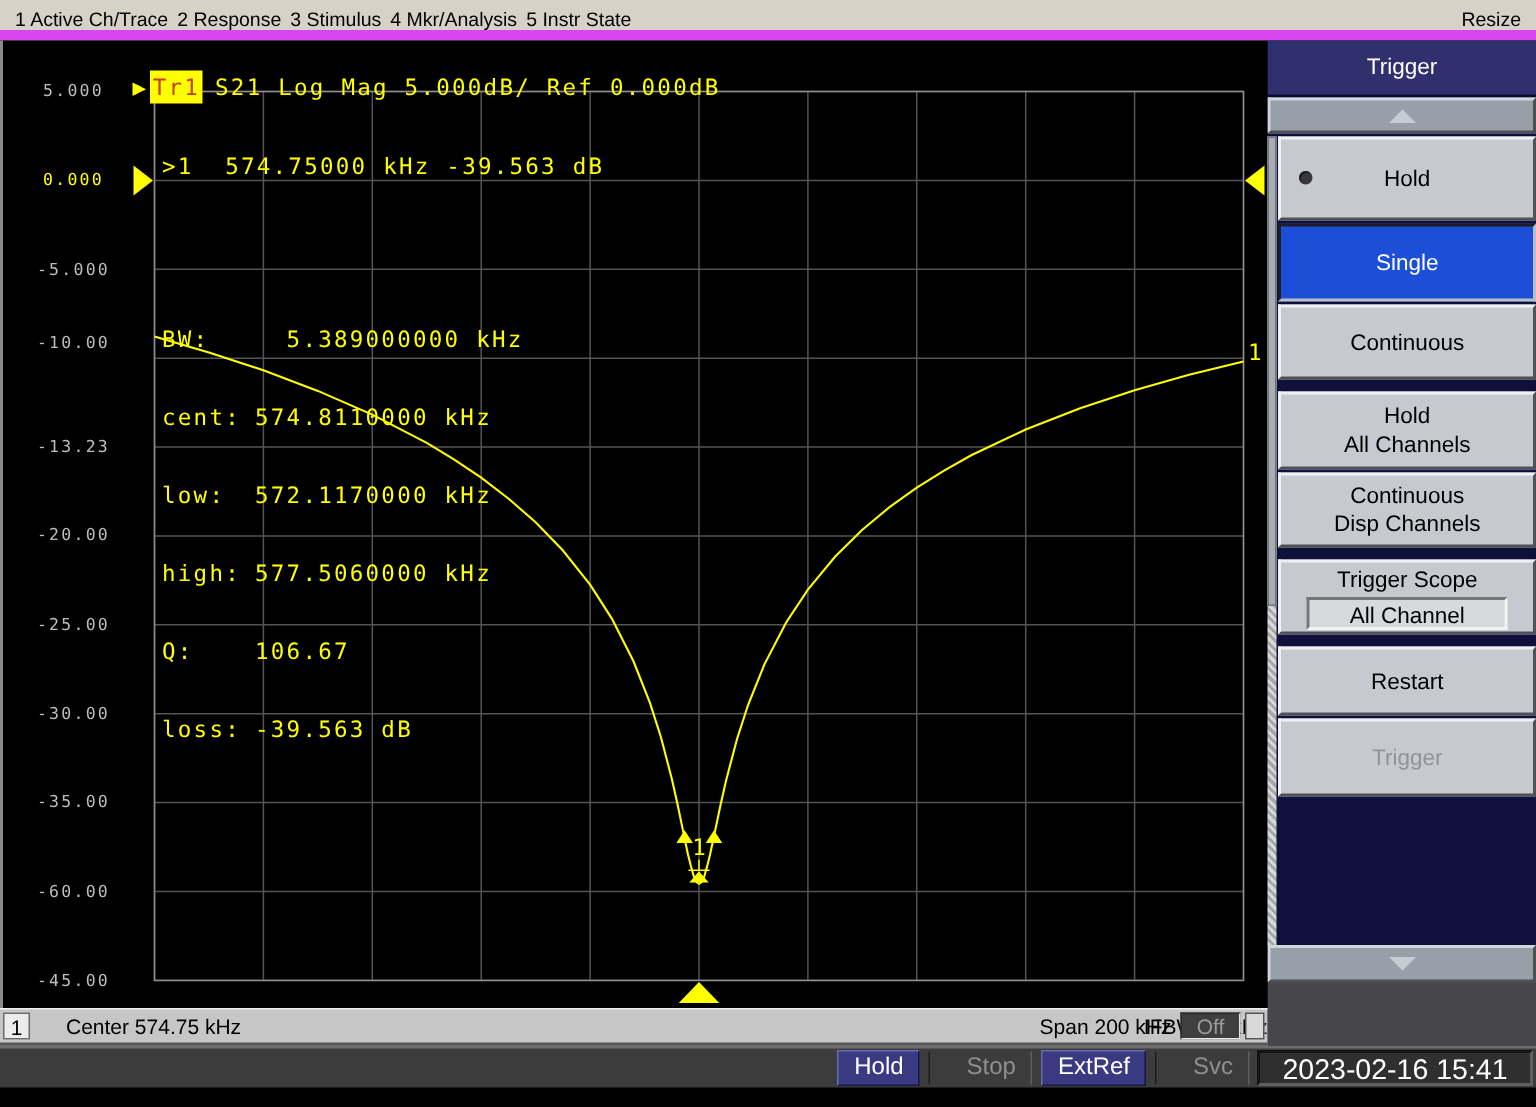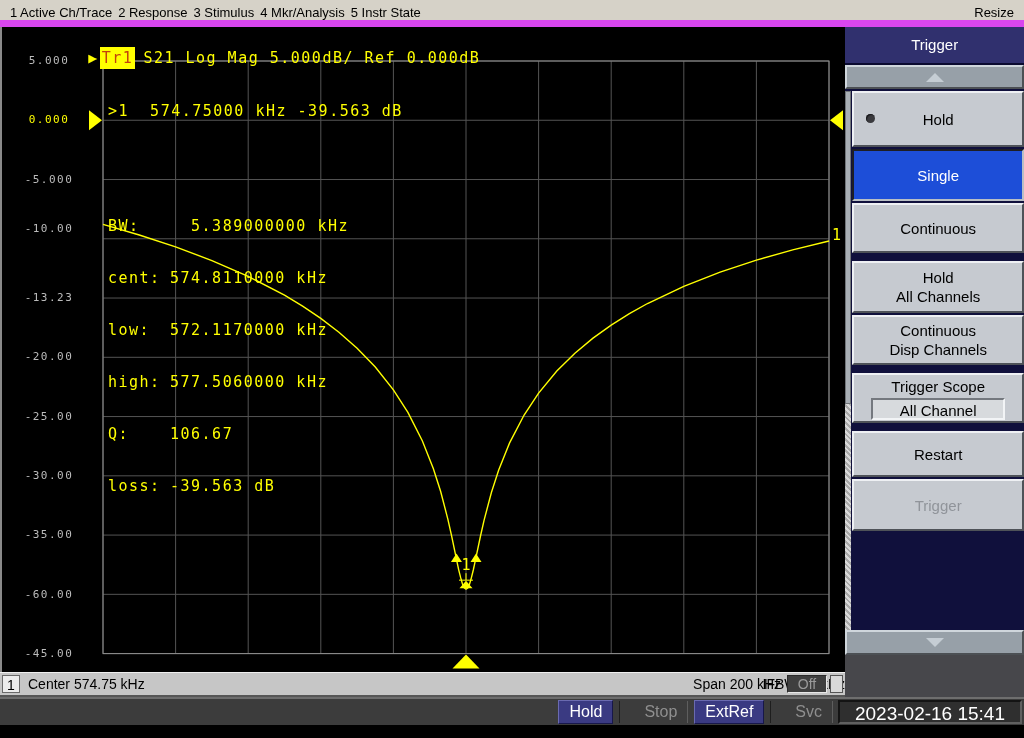--- a/index.html
+++ b/index.html
@@ -67,21 +67,21 @@
     border-top:7px solid transparent;border-bottom:7px solid transparent;border-left:8px solid #8d9298;}
   .sb-dark{height:17px;background:#47474b;}
 
   
   .bottomrow{display:flex;height:25px;}
   .channelbar{position:relative;width:845px;background:#c6c6c6;
     border-top:1px solid #efefef;border-bottom:2px solid #565656;box-sizing:border-box;
     font-size:14px;color:#000;display:flex;align-items:center;}
   .ch-num{width:18px;height:18px;line-height:18px;margin-left:2px;text-align:center;
     background:#ececec;border:1px solid #6a6a6a;box-sizing:border-box;}
-  .ch-center{margin-left:8px;}
+  .ch-center{margin-left:24px;}
   .ch-ifbw{position:absolute;left:0;right:0;text-align:right;}
   .ch-span{position:absolute;right:64px;}
   .ch-off{position:absolute;right:18px;width:40px;height:18px;line-height:16px;text-align:center;
     background:#3f3f3f;color:#9a9a9a;border:1px solid;border-color:#2a2a2a #e8e8e8 #e8e8e8 #2a2a2a;box-sizing:border-box;}
   .ch-handle{position:absolute;right:2px;width:13px;height:18px;background:#d9d9d9;
     border:1px solid #555;box-sizing:border-box;}
   .sidebar-ext{width:179px;background:#47474b;}
 
   .statusbar{display:flex;align-items:center;height:28px;background:#3c3c3c;
     border-top:2px solid #6e6e6e;box-sizing:border-box;font-size:16px;}

